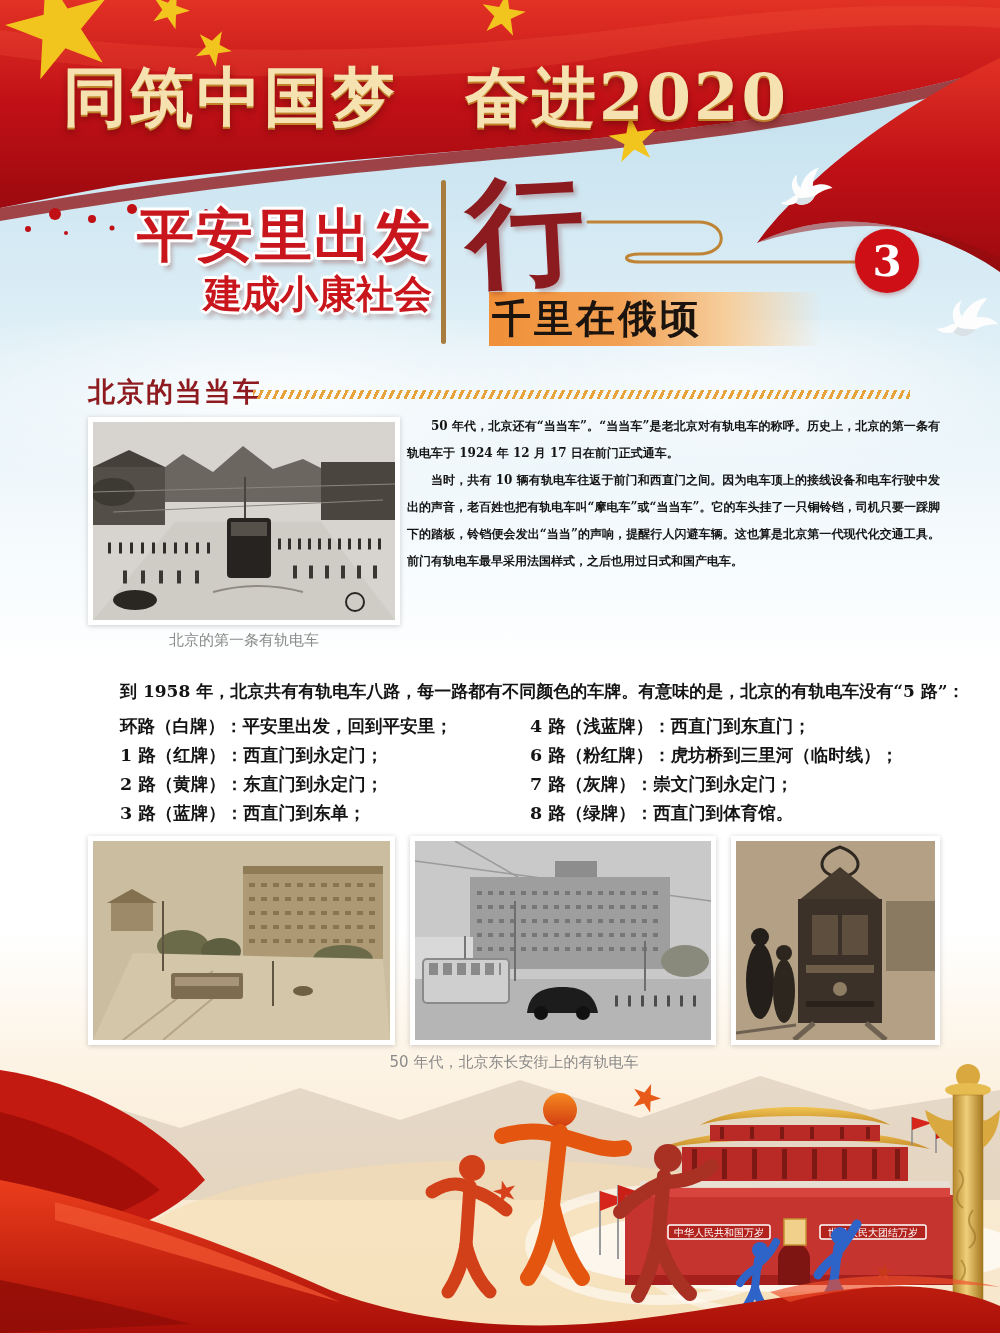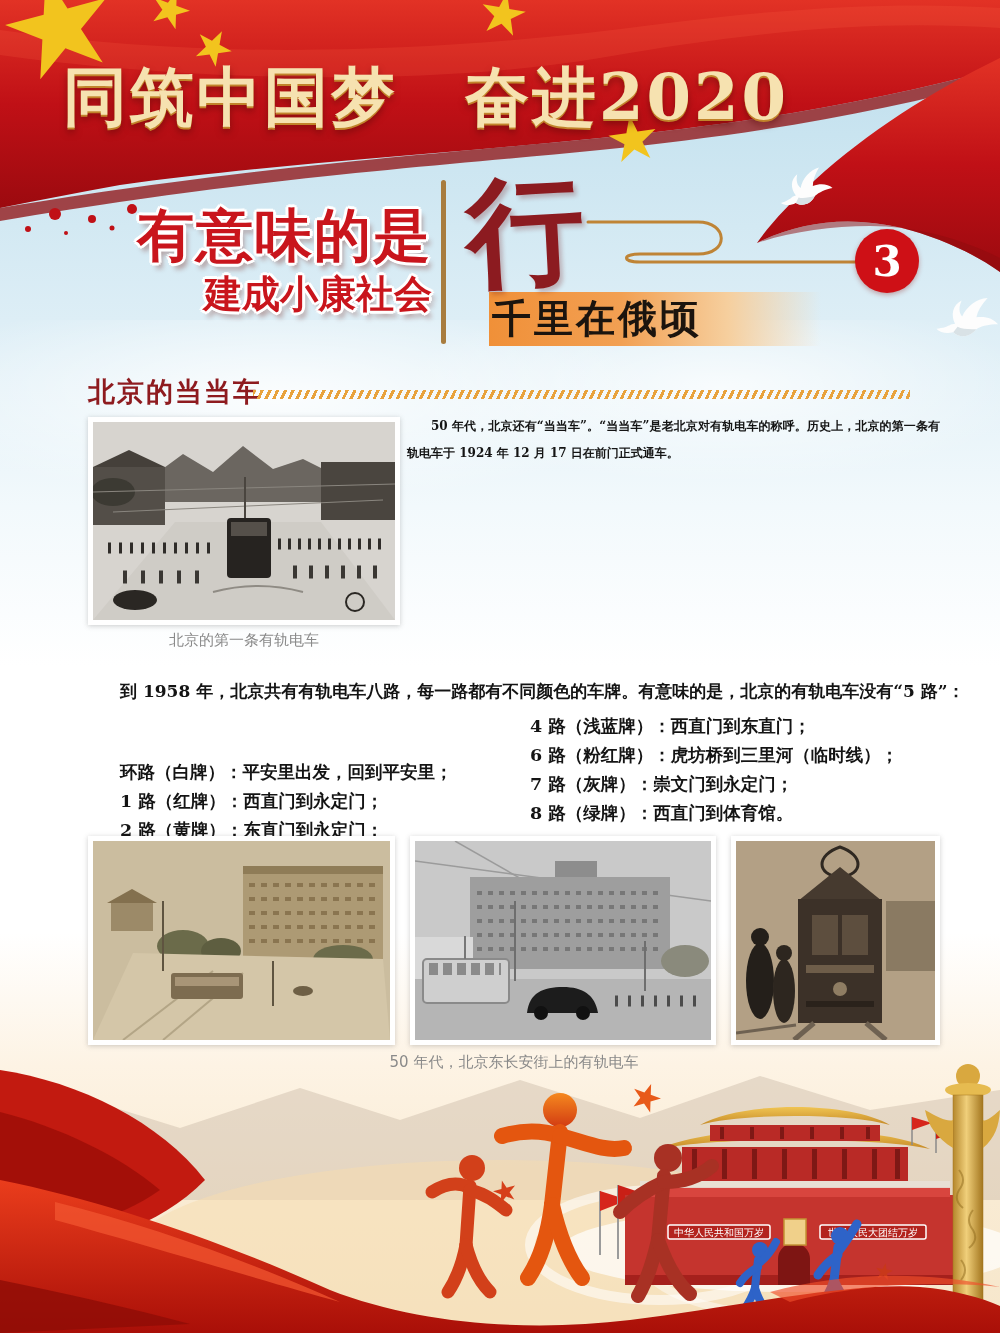--- a/index.html
+++ b/index.html
@@ -48,21 +48,21 @@
     font-family:"DejaVu Sans","Liberation Sans",sans-serif;}
   .cap1{top:631px;left:88px;width:312px;}
   .cap2{top:1053px;left:88px;width:852px;z-index:3;}
   .article-text{top:413px;left:407px;width:533px;font-size:12px;line-height:27px;font-weight:bold;
     color:#141414;text-align:justify;}
   .article-text p{margin:0;text-indent:2em;}
   .routes{top:680px;left:120px;width:830px;color:#141414;font-weight:bold;}
   .routes-intro{margin:0 0 9px 0;font-size:17px;white-space:nowrap;}
   .routes-cols{display:flex;}
   .routes-cols ul{list-style:none;margin:0;padding:0;font-size:17.5px;line-height:29px;}
-  .routes-cols ul.col-left{width:410px;margin-top:46px;}
+  .routes-cols ul.col-left{width:410px;}
   .bottom-deco{top:1040px;left:0;z-index:2;}
 </style>
 </head>
 <body>
 
 <div class="page">
 
   <div class="clouds"></div>
 
   <svg class="abs top-banner" width="1000" height="300" viewBox="0 0 1000 300">
@@ -93,21 +93,21 @@
       <path transform="translate(170,10) rotate(20) scale(20)" d="M0,-1 L0.2245,-0.309 L0.951,-0.309 L0.363,0.118 L0.588,0.809 L0,0.382 L-0.588,0.809 L-0.363,0.118 L-0.951,-0.309 L-0.2245,-0.309 Z"></path>
       <path transform="translate(213,48) rotate(28) scale(19)" d="M0,-1 L0.2245,-0.309 L0.951,-0.309 L0.363,0.118 L0.588,0.809 L0,0.382 L-0.588,0.809 L-0.363,0.118 L-0.951,-0.309 L-0.2245,-0.309 Z"></path>
       <path transform="translate(503,15) rotate(10) scale(23)" d="M0,-1 L0.2245,-0.309 L0.951,-0.309 L0.363,0.118 L0.588,0.809 L0,0.382 L-0.588,0.809 L-0.363,0.118 L-0.951,-0.309 L-0.2245,-0.309 Z"></path>
       <path transform="translate(633,140) rotate(-8) scale(25)" d="M0,-1 L0.2245,-0.309 L0.951,-0.309 L0.363,0.118 L0.588,0.809 L0,0.382 L-0.588,0.809 L-0.363,0.118 L-0.951,-0.309 L-0.2245,-0.309 Z"></path>
     </g>
   </svg>
 
   <div class="abs banner-title">同筑中国梦　奋进2020</div>
 
   <div class="abs slogan">
-    <div class="slogan-line1">有意味的是</div>
+    <div class="slogan-line1">平安里出发</div>
     <div class="slogan-line2">建成小康社会</div>
   </div>
   <div class="abs v-divider"></div>
   <div class="abs theme-char">行</div>
   <svg class="abs scroll-line" width="285" height="65" viewBox="0 0 285 65">
     <path d="M8,12 H118 C148,12 150,44 118,44 H60 C42,44 42,52 60,52 H278" fill="none" stroke="#bf8436" stroke-width="3" stroke-linecap="round"></path>
   </svg>
   <div class="abs subtitle-bar">
     <span>千里在俄顷</span>
   </div>
@@ -147,20 +147,21 @@
       <rect x="138" y="100" width="36" height="14" fill="#55504a"></rect>
       <path d="M120,170 C150,162 180,162 210,170" stroke="#8f8b84" stroke-width="2" fill="none"></path>
       <ellipse cx="42" cy="178" rx="22" ry="10" fill="#2a2723"></ellipse>
       <circle cx="262" cy="180" r="9" fill="none" stroke="#2a2723" stroke-width="2"></circle>
     </svg>
   </figure>
   <div class="caption cap1">北京的第一条有轨电车</div>
 
   <div class="abs article-text">
     <p>50 年代，北京还有“当当车”。“当当车”是老北京对有轨电车的称呼。历史上，北京的第一条有轨电车于 1924 年 12 月 17 日在前门正式通车。</p>
+    <p>当时，共有 10 辆有轨电车往返于前门和西直门之间。因为电车顶上的接线设备和电车行驶中发出的声音，老百姓也把有轨电车叫“摩电车”或“当当车”。它的车头挂了一只铜铃铛，司机只要一踩脚下的踏板，铃铛便会发出“当当”的声响，提醒行人闪避车辆。这也算是北京第一代现代化交通工具。前门有轨电车最早采用法国样式，之后也用过日式和国产电车。</p>
   </div>
 
   <div class="abs routes">
     <p class="routes-intro">到 1958 年，北京共有有轨电车八路，每一路都有不同颜色的车牌。有意味的是，北京的有轨电车没有“5 路”：</p>
     <div class="routes-cols">
       <ul class="col-left">
         <li>环路（白牌）：平安里出发，回到平安里；</li>
         <li>1 路（红牌）：西直门到永定门；</li>
         <li>2 路（黄牌）：东直门到永定门；</li>
         <li>3 路（蓝牌）：西直门到东单；</li>

